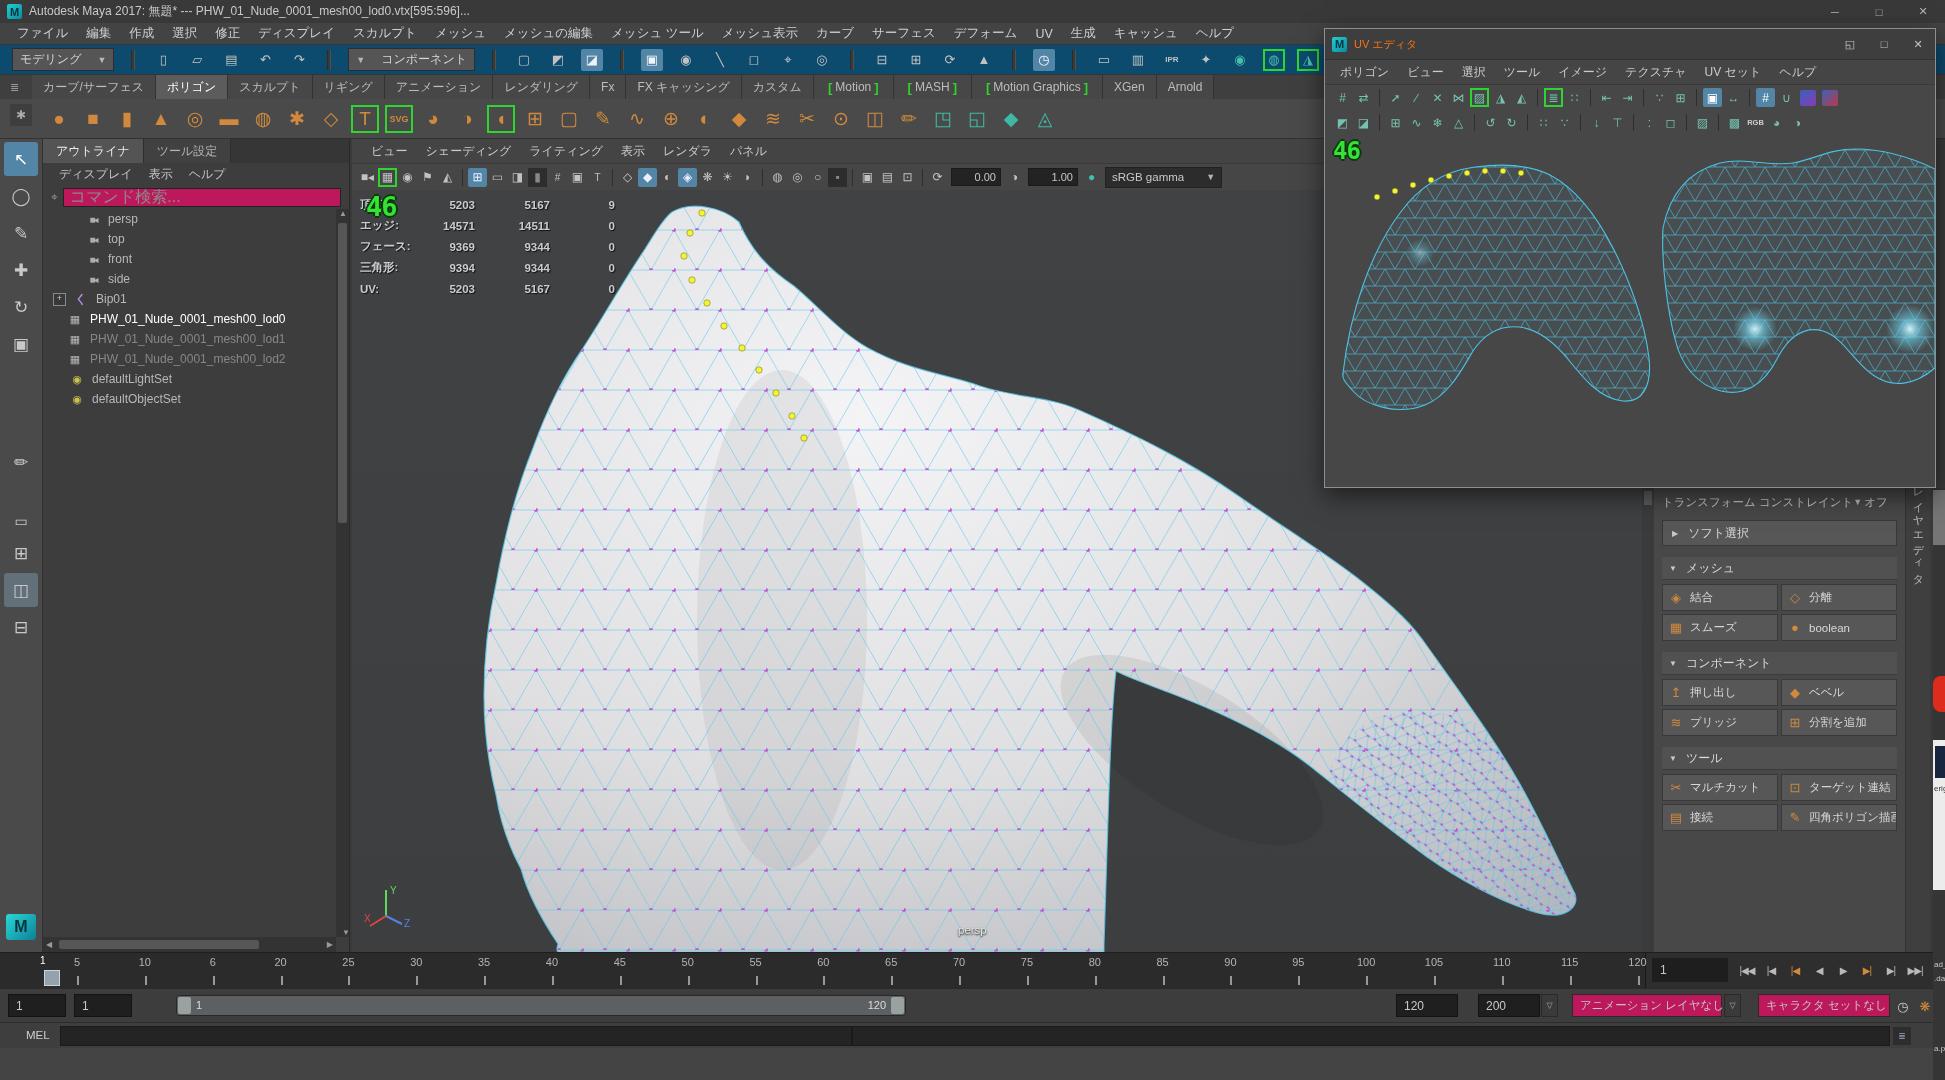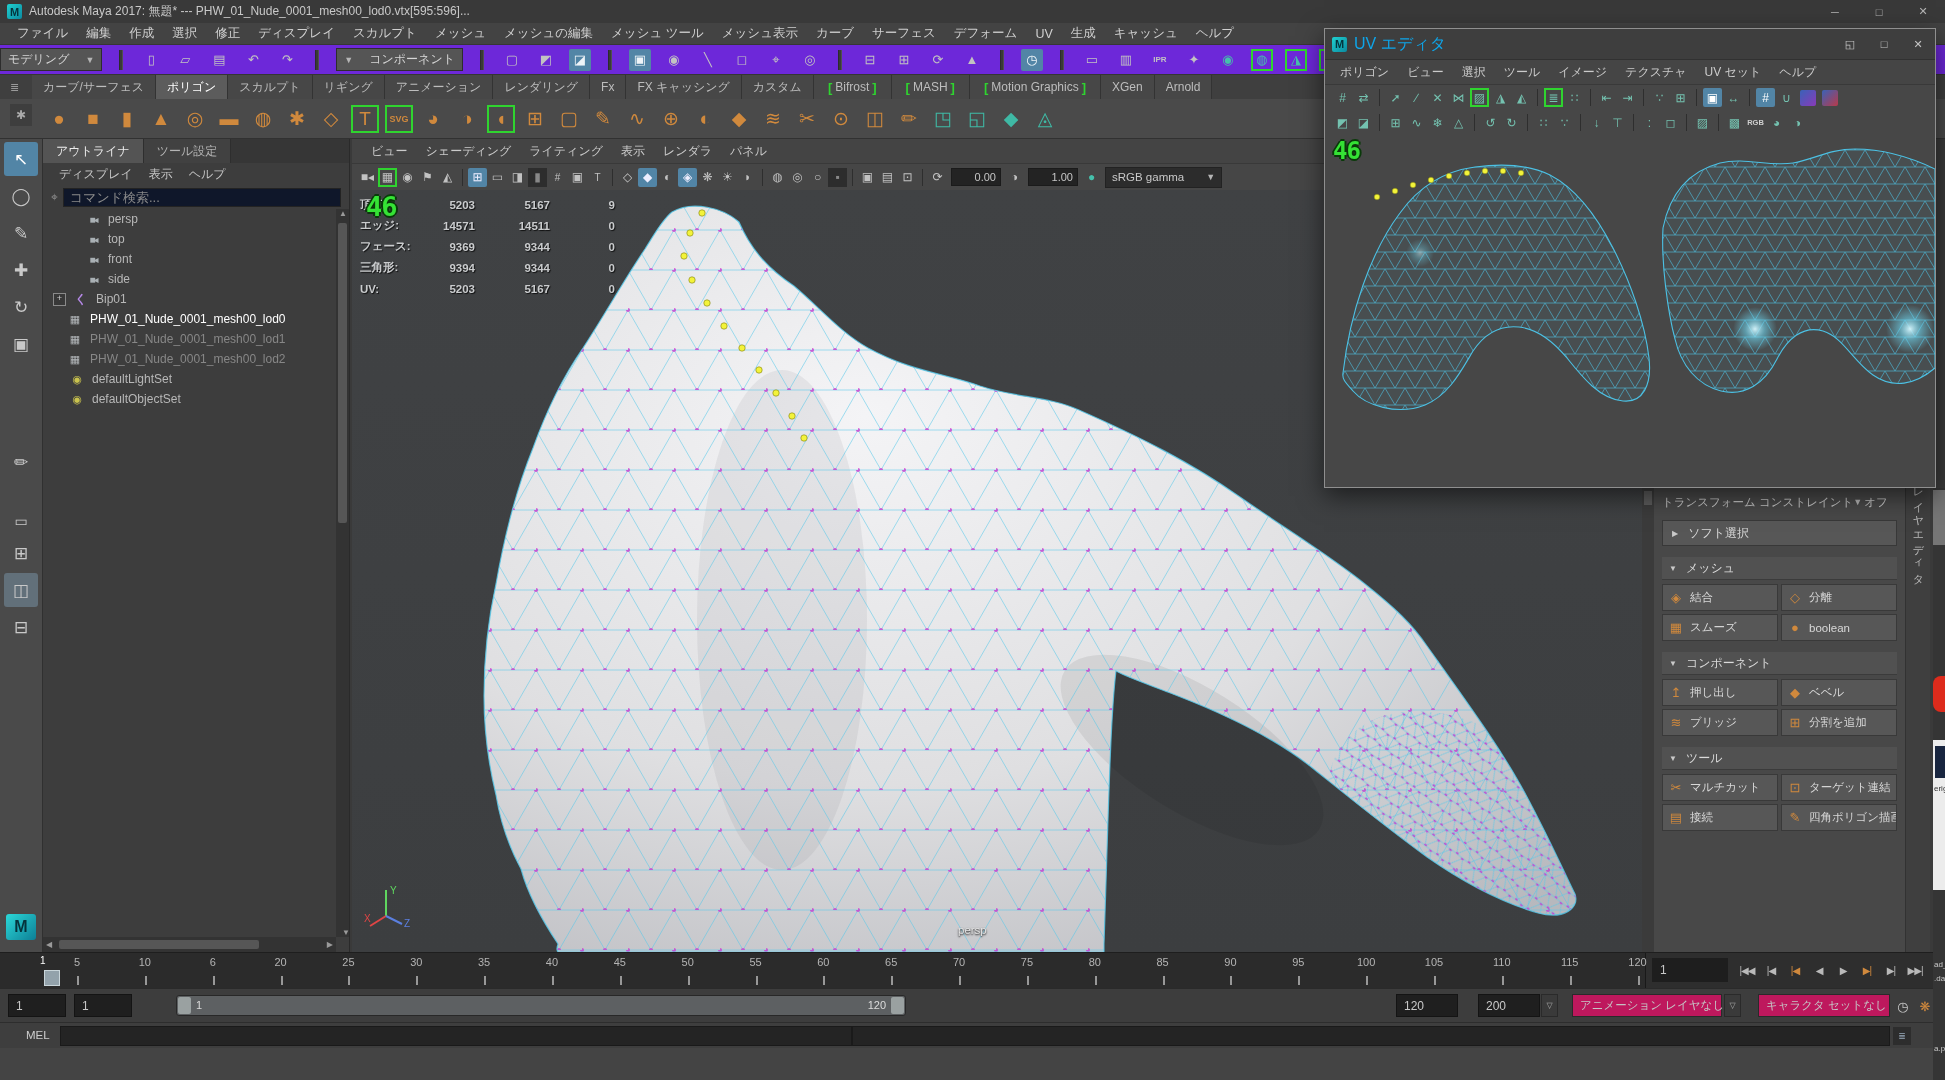--- a/index.html
+++ b/index.html
@@ -14,22 +14,22 @@
   .ttext{font-size:12px;color:#c9c9c9;white-space:nowrap}
   .wbtns{margin-left:auto;display:flex}
   .wb{width:44px;height:23px;display:flex;align-items:center;justify-content:center;color:#b5b5b5;font-size:11px}
 
   
   .menubar{position:absolute;left:0;top:23px;width:1945px;height:22px;background:#434343;
            display:flex;align-items:center;padding-left:8px;border-bottom:1px solid #363636;box-sizing:border-box}
   .mi{padding:0 9px;font-size:12.5px;color:#d0d0d0;white-space:nowrap}
 
   
-  .statusline{position:absolute;left:0;top:45px;width:1945px;height:30px;background:#6d28d9;
-              display:flex;align-items:center;gap:12px;border-bottom:1px solid #353535;box-sizing:border-box}
+  .statusline{position:absolute;left:0;top:45px;width:1945px;height:30px;background:#0c4a6e;
+              display:flex;align-items:center;gap:12px;padding-left:12px;border-bottom:1px solid #353535;box-sizing:border-box}
   .msel{display:flex;align-items:center;height:21px;background:#555;border:1px solid #2d2d2d;
         padding:0 7px;font-size:12px;color:#d6d6d6;gap:16px}
   .car{font-size:9px;color:#b5b5b5}
   .sep{width:2px;height:20px;background:#393939;border-left:1px solid #2c2c2c;border-right:1px solid #4f4f4f;margin:0 5px}
   .contents{display:contents}
   .ic{width:22px;height:22px;display:flex;align-items:center;justify-content:center;font-size:13px;color:#c2c2c2;flex:none}
   .ic.act{background:#5285a6;color:#eef4f8;border-radius:2px}
   .ic.brk{outline:2px solid #2fd42f;outline-offset:-2px}
   .ic.teal{color:#45c0ab}
   .ic.txt{font-size:8px;font-weight:bold;letter-spacing:0}
@@ -67,21 +67,21 @@
 
   
   .outliner{position:absolute;left:43px;top:0;width:307px;height:813px;background:#3d3d3d;border-right:1px solid #2a2a2a;box-sizing:border-box}
   .otabs{display:flex;height:24px;background:#363636}
   .otab{padding:0 13px;display:flex;align-items:center;font-size:12px;background:#414141;color:#b5b5b5;border-right:1px solid #2e2e2e}
   .otab.act{background:#545454;color:#ececec}
   .omenus{display:flex;height:22px;align-items:center;padding-left:8px}
   .omi{padding:0 8px;font-size:12px;color:#c6c6c6}
   .osearch{display:flex;align-items:center;height:24px;padding:0 8px;gap:5px}
   .osico{color:#8e8e8e;font-size:12px}
-  .osin{flex:1;height:17px;background:#0f172a;border:1px solid #232323;color:#b9b9b9;font-size:13px;
+  .osin{flex:1;height:17px;background:#be185d;border:1px solid #232323;color:#b9b9b9;font-size:16px;
         padding:0 6px;outline:none;font-family:"Liberation Sans",sans-serif}
   .osin::placeholder{color:#8a8a8a}
   .otree{position:absolute;left:0;top:70px;right:13px;bottom:15px;overflow:hidden}
   .trow{display:flex;align-items:center;height:20px;font-size:12px;color:#b8b8b8;gap:5px;box-sizing:border-box}
   .trow.sel .tlab{color:#fff}
   .trow.dim .tlab{color:#878787}
   .texp{width:11px;height:11px;border:1px solid #8a8a8a;color:#ccc;font-size:9px;line-height:9px;text-align:center;
         background:#383838;flex:none}
   .ticn{width:20px;text-align:center;font-size:10px;flex:none}
   .ticn.camera{color:#a9b0b4;letter-spacing:-2px}
@@ -190,21 +190,21 @@
   .mout{position:absolute;left:852px;top:3px;width:1036px;height:18px;background:#242424;border:1px solid #1a1a1a}
   .micn{position:absolute;left:1893px;top:4px;width:18px;height:18px;background:#2d2d2d;color:#9ab;
         display:flex;align-items:center;justify-content:center;font-size:9px}
   .helprow{position:absolute;left:0;top:1048px;width:1945px;height:32px;background:#464646;border-top:1px solid #333;box-sizing:border-box}
   .htext{position:absolute;left:36px;top:8px;font-size:12px;color:#b9b9b9}
 
   
   .uvwin{position:absolute;left:1324px;top:28px;width:612px;height:460px;background:#454545;border:1px solid #8f8f8f;
          box-shadow:0 8px 24px rgba(0,0,0,.55);z-index:50;box-sizing:border-box}
   .uvtitle{height:30px;background:#3e3e3e;display:flex;align-items:center;border-bottom:1px solid #313131}
-  .uvtt{font-size:16px;color:#0ea5e9}
+  .uvtt{font-size:11px;color:#f97316}
   .uvwbtns{margin-left:auto;display:flex;align-items:center}
   .uvwb{width:34px;height:28px;display:flex;align-items:center;justify-content:center;color:#c5c5c5;font-size:11px}
   .uvmenus{height:24px;display:flex;align-items:center;padding-left:6px;background:#454545;border-bottom:1px solid #393939}
   .uvtb{height:25px;display:flex;align-items:center;padding-left:8px;gap:2px;background:#474747}
   .uvtbb{border-bottom:1px solid #373737}
   .uvic{width:19px;height:19px;display:flex;align-items:center;justify-content:center;font-size:12px;color:#74c2b0;flex:none}
   .uvic.actb{background:#5285a6;color:#fff;border-radius:2px}
   .uvic.brk{outline:2px solid #2fd42f;outline-offset:-2px}
   .uvic.txt{font-size:7.5px;font-weight:bold;color:#cfcfcf}
   .uvic.bsq{background:linear-gradient(135deg,#3a62b8,#8a3ab8);color:transparent;border-radius:2px;width:16px;height:16px;margin:0 2px}
@@ -271,21 +271,21 @@
       <div class="stab act">ポリゴン</div>
       <div class="stab">スカルプト</div>
       <div class="stab">リギング</div>
       <div class="stab">アニメーション</div>
       <div class="stab">レンダリング</div>
       <div class="stab">Fx</div>
       <div class="stab">FX キャッシング</div>
       <div class="stab">カスタム</div>
       <div class="stab">
         <div class="bk">[</div>
-        <div>Bifrost</div>
+        <div>Motion</div>
         <div class="bk">]</div>
       </div>
       <div class="stab">
         <div class="bk">[</div>
         <div>MASH</div>
         <div class="bk">]</div>
       </div>
       <div class="stab">
         <div class="bk">[</div>
         <div>Motion Graphics</div>

